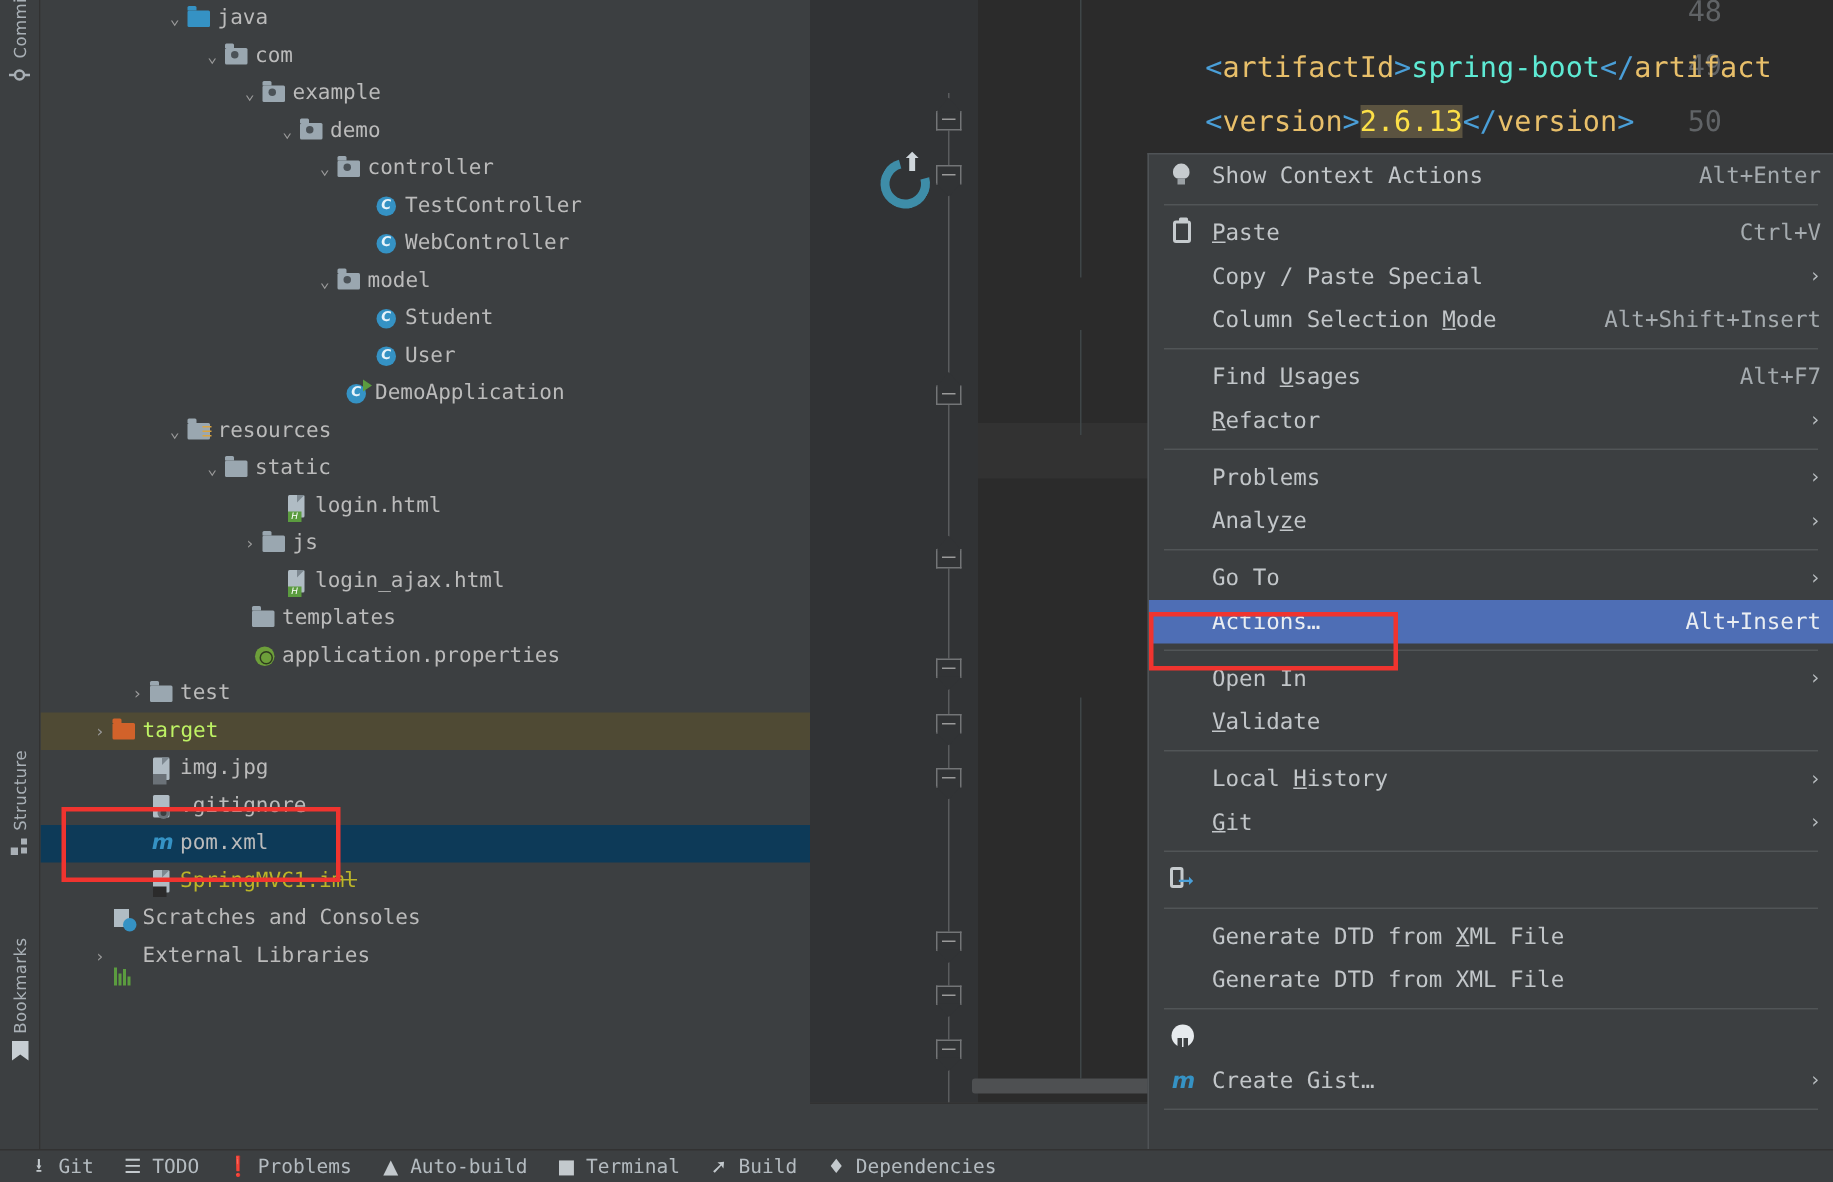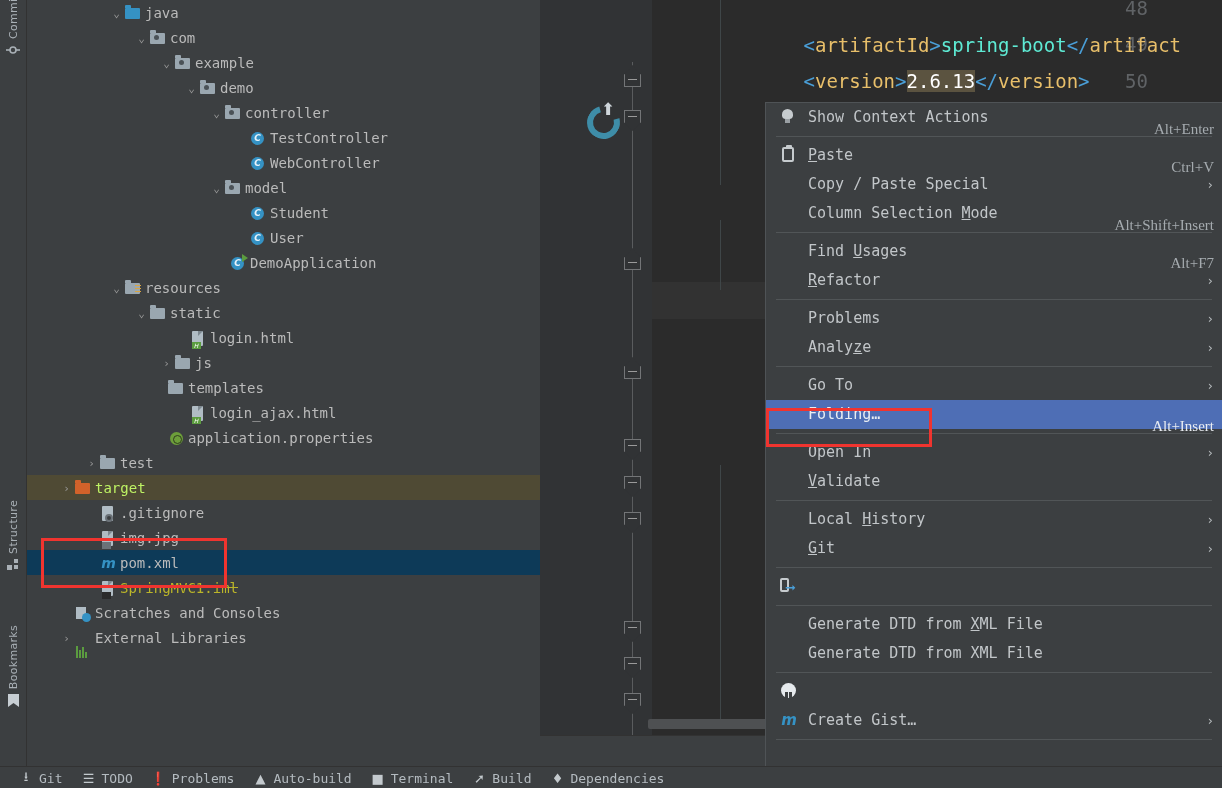--- a/index.html
+++ b/index.html
@@ -126,21 +126,21 @@
 
   .codearea{position:absolute;left:112px;top:0;width:570px;height:766px;}
   .indentline{position:absolute;width:1px;background:#3f4648;}
   .cline{
     position:absolute;left:0;height:37px;line-height:37px;white-space:pre;
     font-family:"DejaVu Sans Mono","Liberation Mono",monospace;font-size:19px;
   }
   .t-tag{color:#e8bf6a;}
   .t-br{color:#4a9fd8;}
   .t-txt{color:#5eead4;}
-  .t-hl{background:#5b5340;color:#ffffff;}
+  .t-hl{background:#5b5340;color:#fde047;}
 
   .hscroll{position:absolute;left:648px;top:719px;width:134px;height:10px;background:#4e5052;border-radius:2px;}
 
   .breadcrumb{
     position:absolute;left:540px;top:735px;width:682px;height:31px;
     background:#3c3f41;border-top:1px solid #323232;
     line-height:31px;text-align:right;padding-right:0;
     font-family:"DejaVu Sans Mono","Liberation Mono",monospace;font-size:15px;color:#a9b1b8;
     white-space:nowrap;overflow:hidden;box-sizing:border-box;
   }
@@ -151,21 +151,21 @@
     position:absolute;left:765px;top:102px;width:457px;height:686px;
     background:#3c3f41;border:1px solid #4f5356;border-right:none;box-sizing:border-box;
     overflow:hidden;
   }
   .mi{
     position:relative;height:29px;line-height:29px;white-space:nowrap;
     font-family:"DejaVu Sans Mono","Liberation Mono",monospace;font-size:15px;color:#c2c6c9;
   }
   .mi .mico{position:absolute;left:12px;top:0;width:20px;height:29px;}
   .mi .mlabel{position:absolute;left:42px;top:0;}
-  .mi .mshort{position:absolute;right:8px;top:12px;color:#a5abaf;font-family:Liberation Serif, serif;}
+  .mi .mshort{position:absolute;right:8px;top:0;color:#a5abaf;}
   .mi .marrow{position:absolute;right:8px;top:0;color:#b6bbbe;font-size:13px;}
   .mi.hl{background:#4e6eb5;}
   .mi.hl .mlabel,.mi.hl .mshort{color:#e9edf2;}
   .msep{height:1px;background:#515557;margin:4px 10px;}
   .u{text-decoration:underline;}
 
   .bulb{position:absolute;left:4px;top:6px;width:11px;height:10px;background:#c6cbce;border-radius:6px 6px 4px 4px;}
   .bulb:after{content:"";position:absolute;left:3px;top:10px;width:5px;height:4px;background:#9aa0a4;}
   .clip{position:absolute;left:4px;top:6px;width:12px;height:15px;border:2px solid #c6cbce;border-radius:2px;box-sizing:border-box;}
   .clip:after{content:"";position:absolute;left:2px;top:-4px;width:6px;height:3px;background:#c6cbce;border-radius:1px;}
@@ -270,39 +270,39 @@
     <div class="row">
       <span style="display:inline-block;width:107px"></span><span class="twisty">⌄</span><span class="ico"><i class="fld fld-gray"></i></span><span class="lbl c-norm">static</span>
     </div>
     <div class="row">
       <span style="display:inline-block;width:162px"></span><span class="ico"><i class="file"></i><i class="badge">H</i></span><span class="lbl c-norm">login.html</span>
     </div>
     <div class="row">
       <span style="display:inline-block;width:132px"></span><span class="twisty">›</span><span class="ico"><i class="fld fld-gray"></i></span><span class="lbl c-norm">js</span>
     </div>
     <div class="row">
+      <span style="display:inline-block;width:162px"></span><span class="ico"><i class="file"></i><i class="badge">H</i></span><span class="lbl c-norm">login_ajax.html</span>
+    </div>
+    <div class="row">
       <span style="display:inline-block;width:140px"></span><span class="ico"><i class="fld fld-gray"></i></span><span class="lbl c-norm">templates</span>
-    </div>
-    <div class="row">
-      <span style="display:inline-block;width:162px"></span><span class="ico"><i class="file"></i><i class="badge">H</i></span><span class="lbl c-norm">login_ajax.html</span>
     </div>
     <div class="row">
       <span style="display:inline-block;width:140px"></span><span class="ico"><i class="leaf"></i></span><span class="lbl c-norm">application.properties</span>
     </div>
     <div class="row">
       <span style="display:inline-block;width:57px"></span><span class="twisty">›</span><span class="ico"><i class="fld fld-gray"></i></span><span class="lbl c-norm">test</span>
     </div>
     <div class="row sel-target">
       <span style="display:inline-block;width:32px"></span><span class="twisty">›</span><span class="ico"><i class="fld fld-orange"></i></span><span class="lbl c-yellow">target</span>
     </div>
     <div class="row">
+      <span style="display:inline-block;width:72px"></span><span class="ico"><i class="file"></i><i class="badge badge-gray"></i></span><span class="lbl c-norm">img.jpg</span>
+    </div>
+    <div class="row">
       <span style="display:inline-block;width:72px"></span><span class="ico"><i class="gitign"></i></span><span class="lbl c-norm">.gitignore</span>
-    </div>
-    <div class="row">
-      <span style="display:inline-block;width:72px"></span><span class="ico"><i class="file"></i><i class="badge badge-gray"></i></span><span class="lbl c-norm">img.jpg</span>
     </div>
     <div class="row sel-pom">
       <span style="display:inline-block;width:72px"></span><span class="ico"><i class="mvn">m</i></span><span class="lbl c-norm">pom.xml</span>
     </div>
     <div class="row">
       <span style="display:inline-block;width:72px"></span><span class="ico"><i class="file"></i><i class="badge badge-dark"></i></span><span class="lbl c-yellow-strike">SpringMVC1.iml</span>
     </div>
     <div class="row">
       <span style="display:inline-block;width:47px"></span><span class="ico"><i class="scratch">
             <i class="pg"></i>
@@ -443,21 +443,21 @@
       <span class="mlabel">Analy<span class="u">z</span>e</span>
       <span class="marrow">›</span>
     </div>
     <div class="msep"></div>
 
     <div class="mi">
       <span class="mlabel">Go To</span>
       <span class="marrow">›</span>
     </div>
     <div class="mi hl">
-      <span class="mlabel">Folding…</span>
+      <span class="mlabel">Actions…</span>
       <span class="mshort">Alt+Insert</span>
     </div>
     <div class="msep"></div>
 
     <div class="mi">
       <span class="mlabel">Open In</span>
       <span class="marrow">›</span>
     </div>
     <div class="mi">
       <span class="mlabel"><span class="u">V</span>alidate</span>

